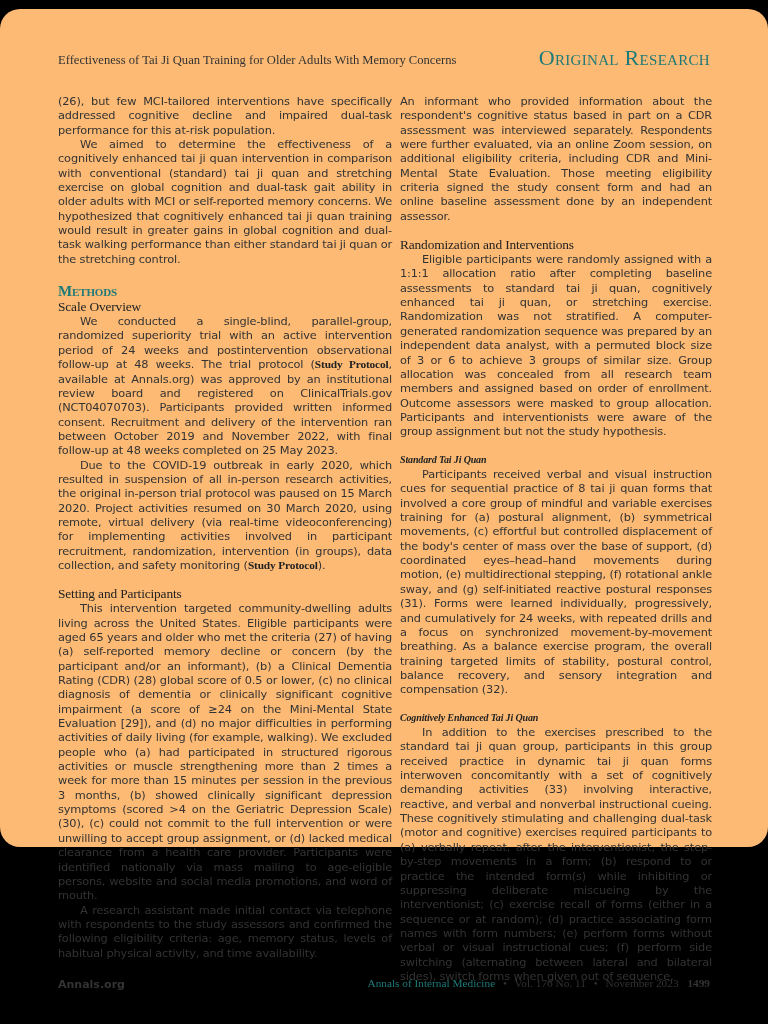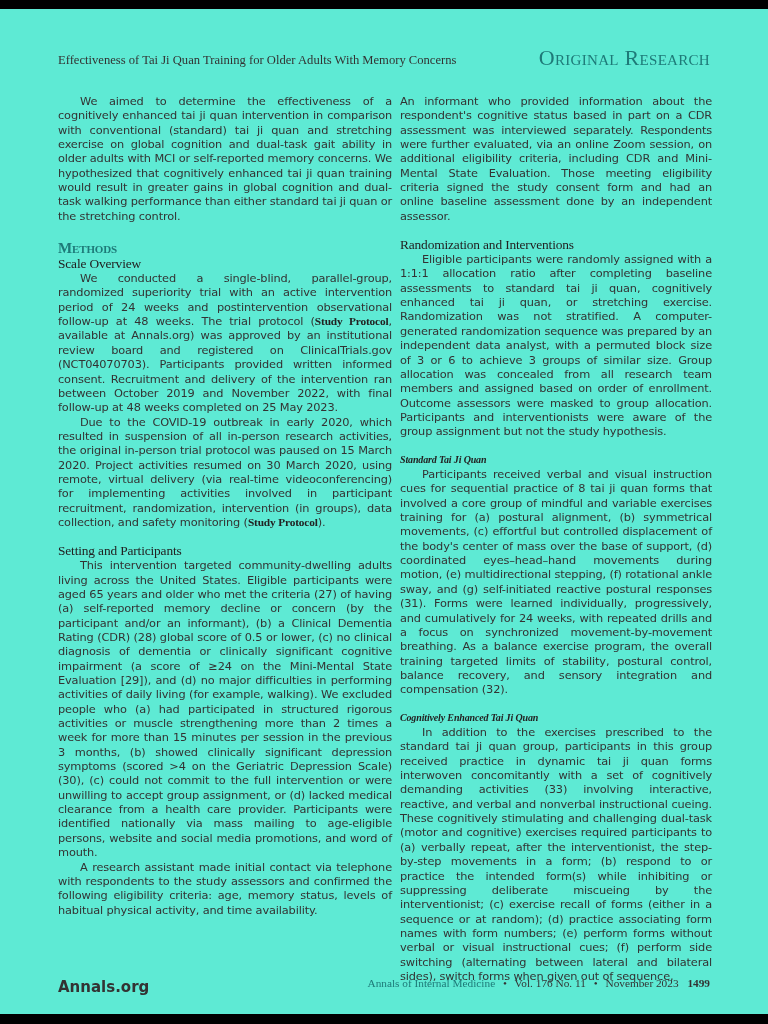--- a/index.html
+++ b/index.html
@@ -1,24 +1,25 @@
 <!DOCTYPE html>
 <html><head>
 <meta charset="utf-8">
 <style>
   html, body { margin: 0; padding: 0; }
   body {
     width: 768px; height: 1024px; background: #000; overflow: hidden;
     position: relative;
   }
   .page {
-    position: absolute; left: 0; top: 9px; width: 768px; height: 1005px;
-    background: #5eead4;
+    position: absolute; left: 0; top: 9px; width: 768px; height: 838px;
+    background: #fdba74;
     font-family: "DejaVu Sans", sans-serif;
     color: #333;
+    border-radius: 20px;
   }
   .running-head {
     position: absolute; left: 58px; top: 44px;
     font-family: "Liberation Serif", serif; font-size: 12.6px; color: #333;
   }
   .section-type {
     position: absolute; right: 58px; top: 36px;
     font-family: "Liberation Serif", serif; font-size: 22px; color: #1e7a78;
     font-variant: small-caps; letter-spacing: 0.3px;
   }
@@ -40,40 +41,41 @@
     font-size: 13.4px; line-height: 15px; margin: 0;
   }
   .h3 {
     font-family: "Liberation Serif", serif; font-weight: bold; font-style: italic; color: #222;
     font-size: 10px; line-height: 14.5px; margin: 0;
   }
   .gap { height: 14px; }
   .link { color: #222; font-weight: bold; font-family: Liberation Serif, serif; }
   .footer-left {
     position: absolute; left: 58px; top: 969px;
-    font-family: "DejaVu Sans", sans-serif; font-size: 15px; font-weight: bold; color: #333;
+    font-family: "DejaVu Sans", sans-serif; font-size: 11px; font-weight: bold; color: #333;
   }
   .footer-right {
     position: absolute; right: 58px; top: 968px;
     font-family: "Liberation Serif", serif; font-size: 11.3px; color: #333;
     white-space: nowrap;
   }
   .footer-right .journal { color: #1e7a78; }
   .footer-right .pg { font-weight: bold; margin-left: 6px; }
   .footer-right .bullet { margin: 0 5px; }
 </style>
 </head>
 <body>
 
 <div class="page">
 
   <div class="running-head">Effectiveness of Tai Ji Quan Training for Older Adults With Memory Concerns</div>
   <div class="section-type">Original Research</div>
 
   <div class="col left">
+    <p class="noindent">(26), but few MCI-tailored interventions have specifically addressed cognitive decline and impaired dual-task performance for this at-risk population.</p>
     <p>We aimed to determine the effectiveness of a cognitively enhanced tai ji quan intervention in comparison with conventional (standard) tai ji quan and stretching exercise on global cognition and dual-task gait ability in older adults with MCI or self-reported memory concerns. We hypothesized that cognitively enhanced tai ji quan training would result in greater gains in global cognition and dual-task walking performance than either standard tai ji quan or the stretching control.</p>
 
     <div class="h-methods">Methods</div>
     <div class="h2">Scale Overview</div>
     <p><span>We conducted a single-blind, parallel-group, randomized superiority trial with an active intervention period of 24 weeks and postintervention observational follow-up at 48 weeks. The trial protocol (</span><a class="link">Study Protocol</a><span>, available at Annals.org) was approved by an institutional review board and registered on ClinicalTrials.gov (NCT04070703). Participants provided written informed consent. Recruitment and delivery of the intervention ran between October 2019 and November 2022, with final follow-up at 48 weeks completed on 25 May 2023.</span></p>
     <p><span>Due to the COVID-19 outbreak in early 2020, which resulted in suspension of all in-person research activities, the original in-person trial protocol was paused on 15 March 2020. Project activities resumed on 30 March 2020, using remote, virtual delivery (via real-time videoconferencing) for implementing activities involved in participant recruitment, randomization, intervention (in groups), data collection, and safety monitoring (</span><a class="link">Study Protocol</a><span>).</span></p>
 
     <div class="gap"></div>
     <div class="h2">Setting and Participants</div>
     <p>This intervention targeted community-dwelling adults living across the United States. Eligible participants were aged 65 years and older who met the criteria (27) of having (a) self-reported memory decline or concern (by the participant and/or an informant), (b) a Clinical Dementia Rating (CDR) (28) global score of 0.5 or lower, (c) no clinical diagnosis of dementia or clinically significant cognitive impairment (a score of ≥24 on the Mini-Mental State Evaluation [29]), and (d) no major difficulties in performing activities of daily living (for example, walking). We excluded people who (a) had participated in structured rigorous activities or muscle strengthening more than 2 times a week for more than 15 minutes per session in the previous 3 months, (b) showed clinically significant depression symptoms (scored &gt;4 on the Geriatric Depression Scale) (30), (c) could not commit to the full intervention or were unwilling to accept group assignment, or (d) lacked medical clearance from a health care provider. Participants were identified nationally via mass mailing to age-eligible persons, website and social media promotions, and word of mouth.</p>

